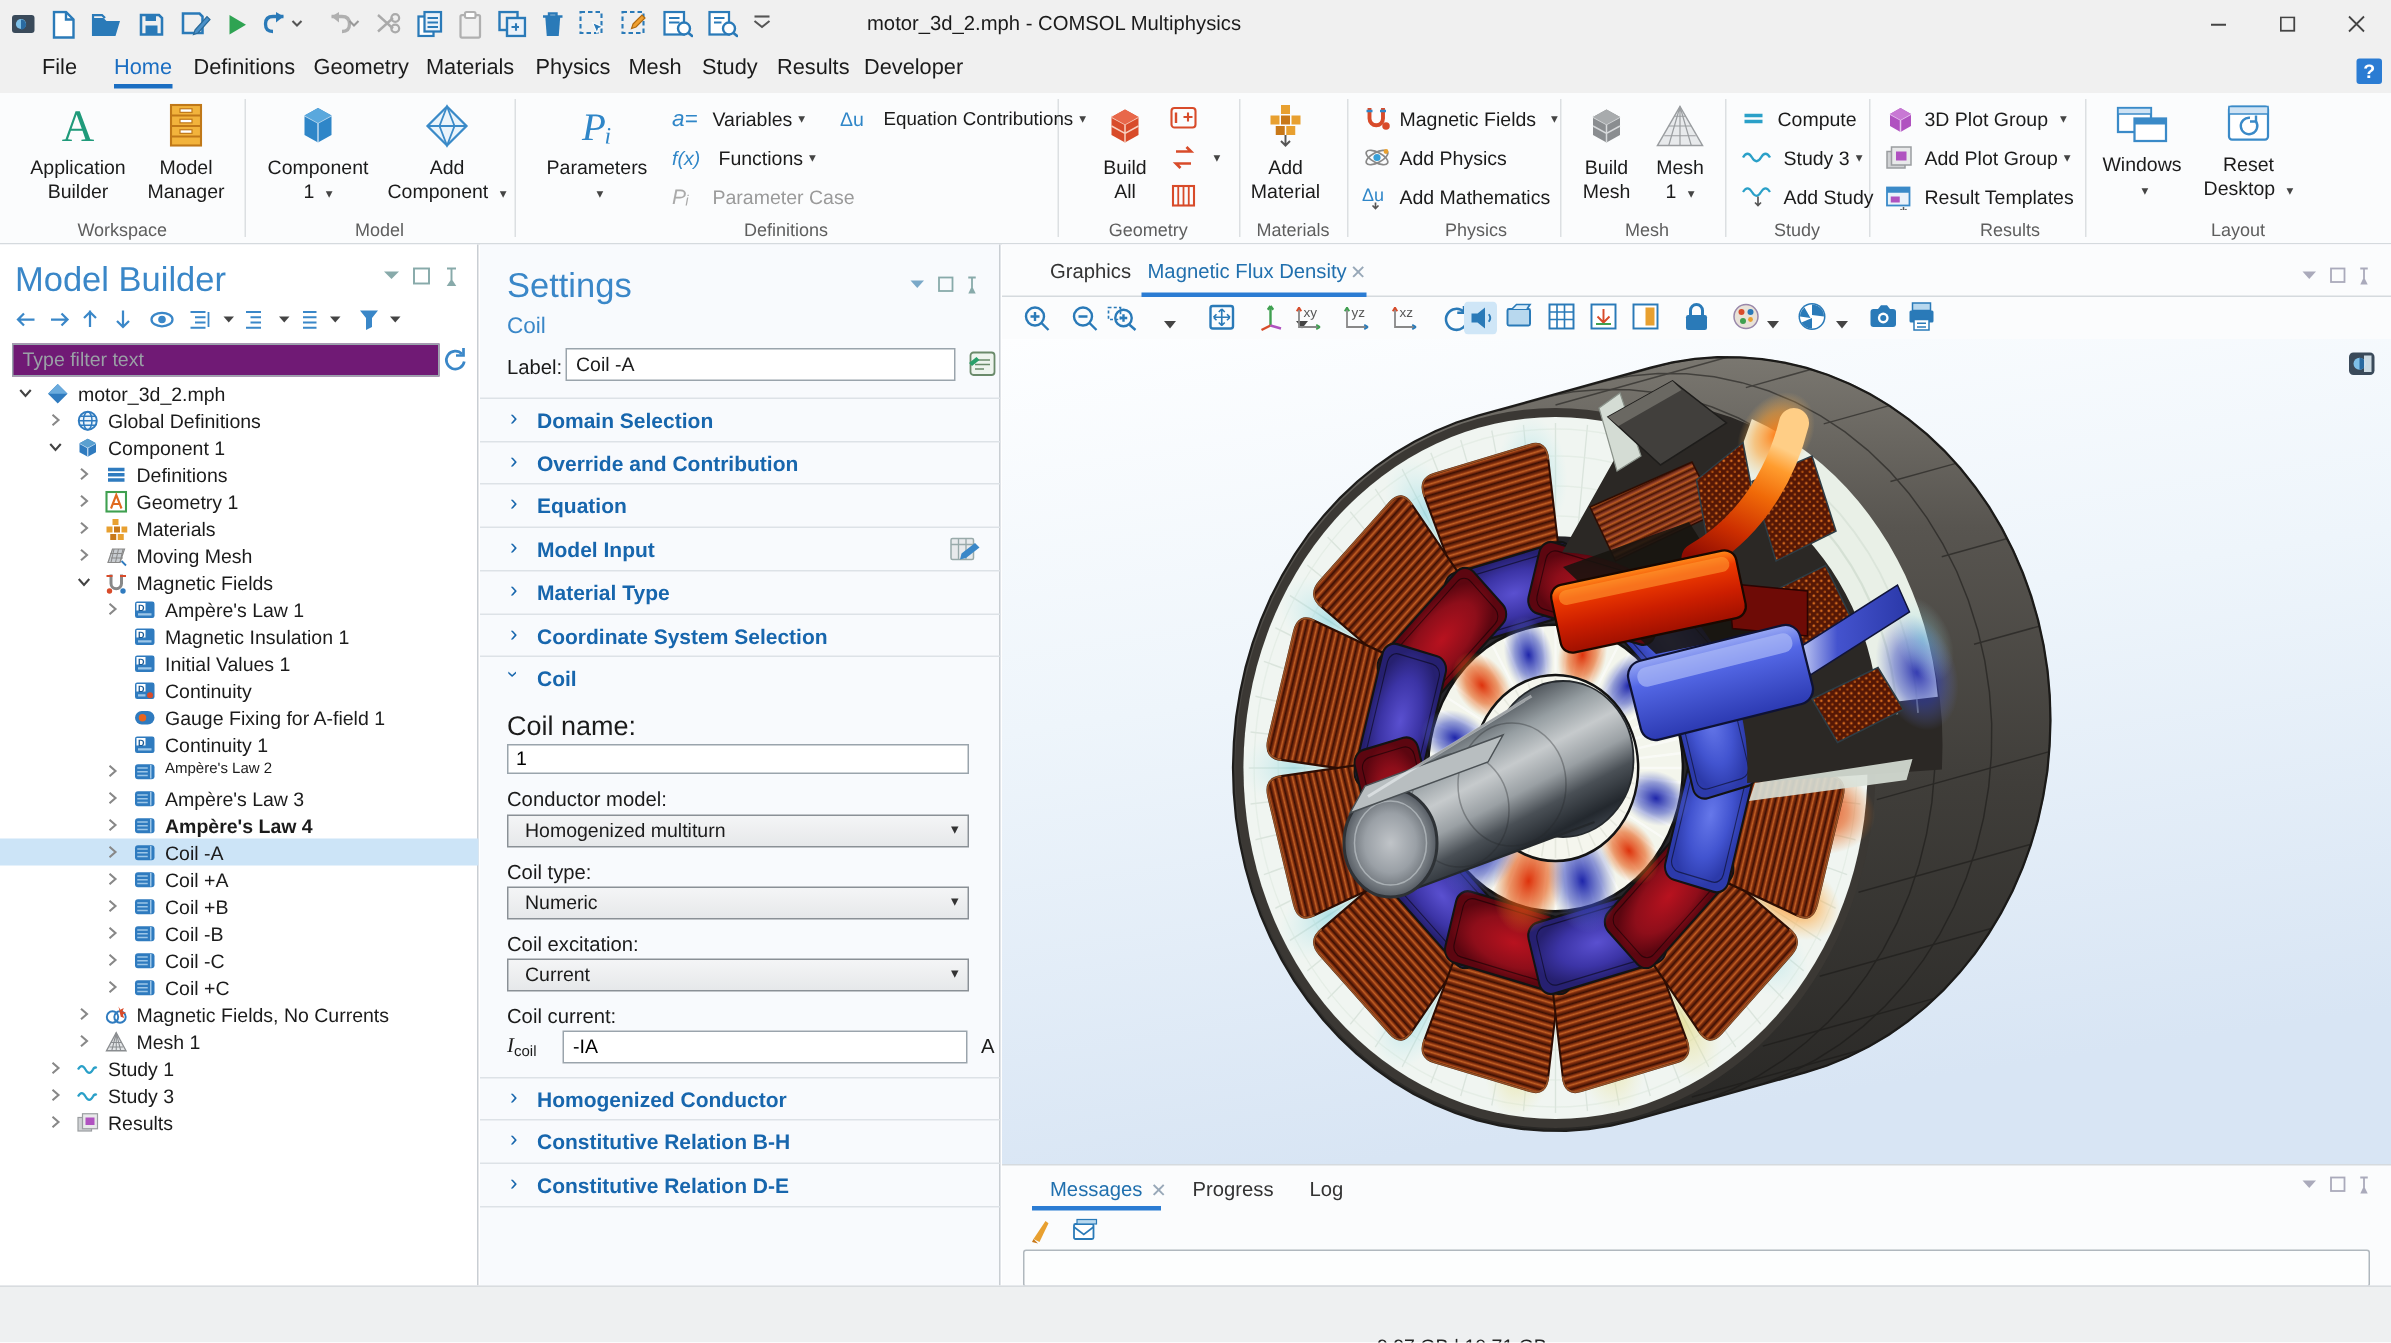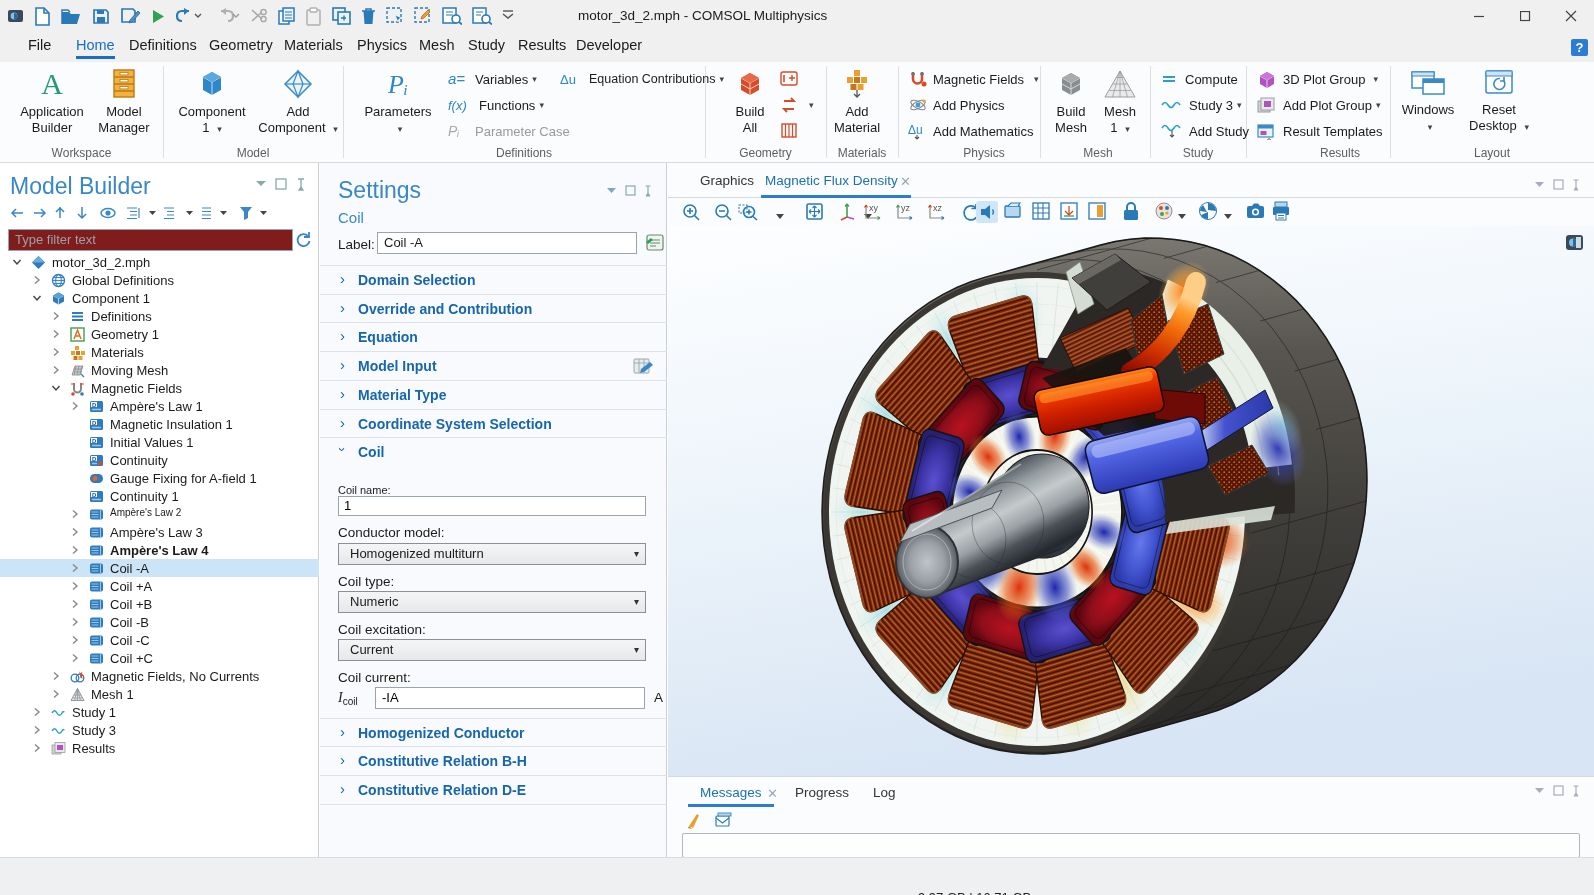--- a/index.html
+++ b/index.html
@@ -394,21 +394,21 @@
         </g>
   <g transform="translate(190,0)">
           <path d="M2 3h9M2 6.5h9M2 10h9M2 13.5h9" stroke-width="1.2"></path>
           <path d="M20 6l3.5 4 3.5-4z" fill="#444" stroke="none"></path>
         </g>
   <g transform="translate(228,0)">
           <path d="M2 2h12l-4 5v6l-4 2V7z" fill="#3a87c8" stroke="none"></path>
           <path d="M22 6l3.5 4 3.5-4z" fill="#444" stroke="none"></path>
         </g>
  </svg></div>
- <div class="abs" style="left:8px;top:66px;width:285px;height:22px;border:1px solid #9aa4ac;background:#7f1d1d;font-size:13px;color:#9aa0a6;line-height:20px;padding-left:6px">Type filter text</div>
+ <div class="abs" style="left:8px;top:66px;width:285px;height:22px;border:1px solid #9aa4ac;background:#701a75;font-size:13px;color:#9aa0a6;line-height:20px;padding-left:6px">Type filter text</div>
  <div class="abs" style="right:6px;top:68px"><svg width="18" height="18">
         <path d="M14 5a6 6 0 1 0 1.5 5" fill="none" stroke="#3a87c8" stroke-width="1.8"></path>
         <path d="M15 1v5h-5" fill="none" stroke="#3a87c8" stroke-width="1.8"></path>
       </svg></div>
  <div id="tree" class="abs" style="left:0;top:90px;width:319px">
 <div class="abs" style="left:0;top:0px;width:319px;height:18px;">
         <svg class="abs" style="left:12px;top:4px" width="10" height="10">
           <path d="M1.5 3l3.5 4 3.5-4" fill="none" stroke="#444" stroke-width="1.4"></path>
         </svg>
         <svg class="abs" style="left:31px;top:1.5px" width="15" height="15">
@@ -746,21 +746,21 @@
       <span class="stit">Material Type</span>
     </div>
  <div class="abs secrow" style="top:246px">
       <span class="schev">›</span>
       <span class="stit">Coordinate System Selection</span>
     </div>
  <div class="abs secrow" style="top:274px;border-bottom:none">
       <span class="schev" style="font-size:13px;transform:rotate(90deg)">›</span>
       <span class="stit">Coil</span>
     </div>
- <div class="abs" style="left:18px;top:321px;font-size:11px;color:#1b1b1b">Coil name:</div>
+ <div class="abs" style="left:18px;top:311px;font-size:18px;color:#1b1b1b">Coil name:</div>
  <div class="abs" style="left:18px;top:333px;width:308px;height:20px;border:1px solid #9aa4ac;background:#fff;font-size:13px;line-height:18px;padding-left:5px">1</div>
  <div class="abs" style="left:18px;top:362px;font-size:13.5px;color:#1b1b1b">Conductor model:</div>
  <div class="dd" style="left:18px;top:380px">Homogenized multiturn<span class="ddarr">▾</span></div>
  <div class="abs" style="left:18px;top:411px;font-size:13.5px;color:#1b1b1b">Coil type:</div>
  <div class="dd" style="left:18px;top:428px">Numeric<span class="ddarr">▾</span></div>
  <div class="abs" style="left:18px;top:459px;font-size:13.5px;color:#1b1b1b">Coil excitation:</div>
  <div class="dd" style="left:18px;top:476px">Current<span class="ddarr">▾</span></div>
  <div class="abs" style="left:18px;top:507px;font-size:13.5px;color:#1b1b1b">Coil current:</div>
  <div class="abs" style="left:18px;top:527px;font-size:14px;color:#1b1b1b;font-style:italic;font-family:'Liberation Serif',serif">I<span style="font-size:10px;font-style:normal;font-family:'Liberation Sans',sans-serif;vertical-align:-3px">coil</span></div>
  <div class="abs" style="left:55px;top:524px;width:270px;height:22px;border:1px solid #9aa4ac;background:#fff;font-size:13px;line-height:20px;padding-left:6px">-IA</div>

